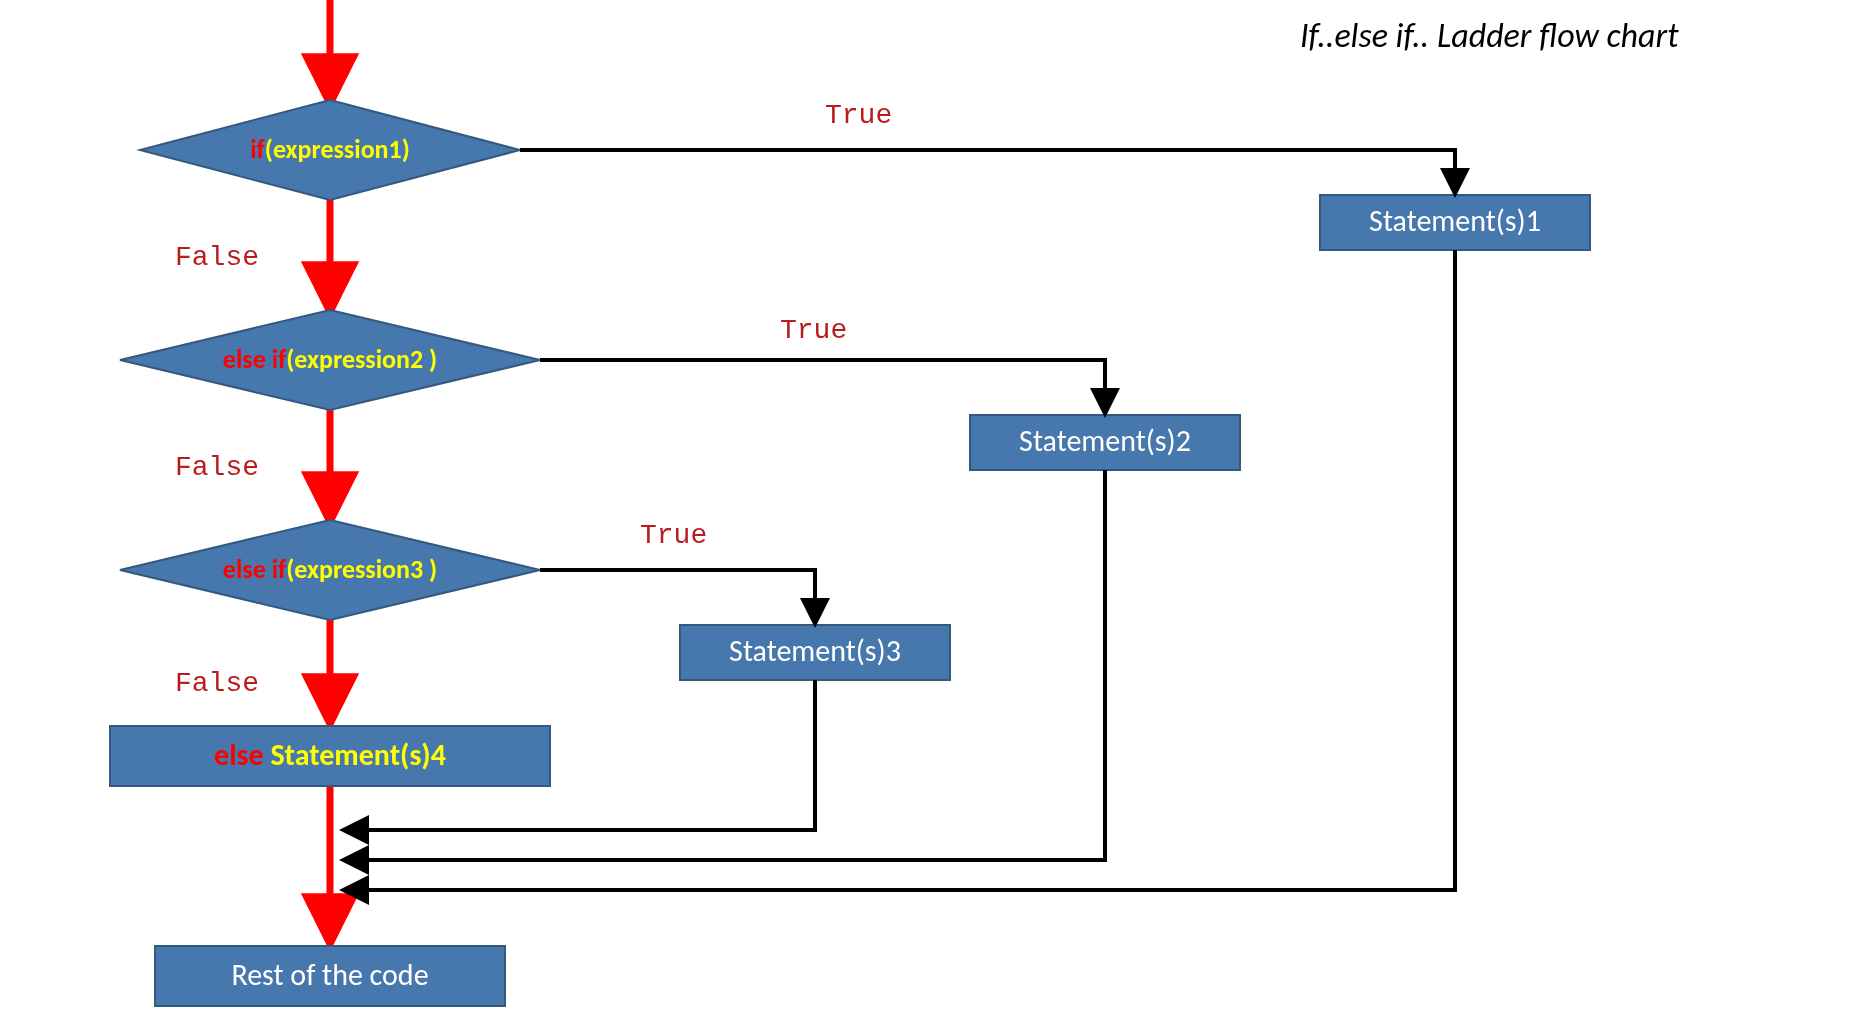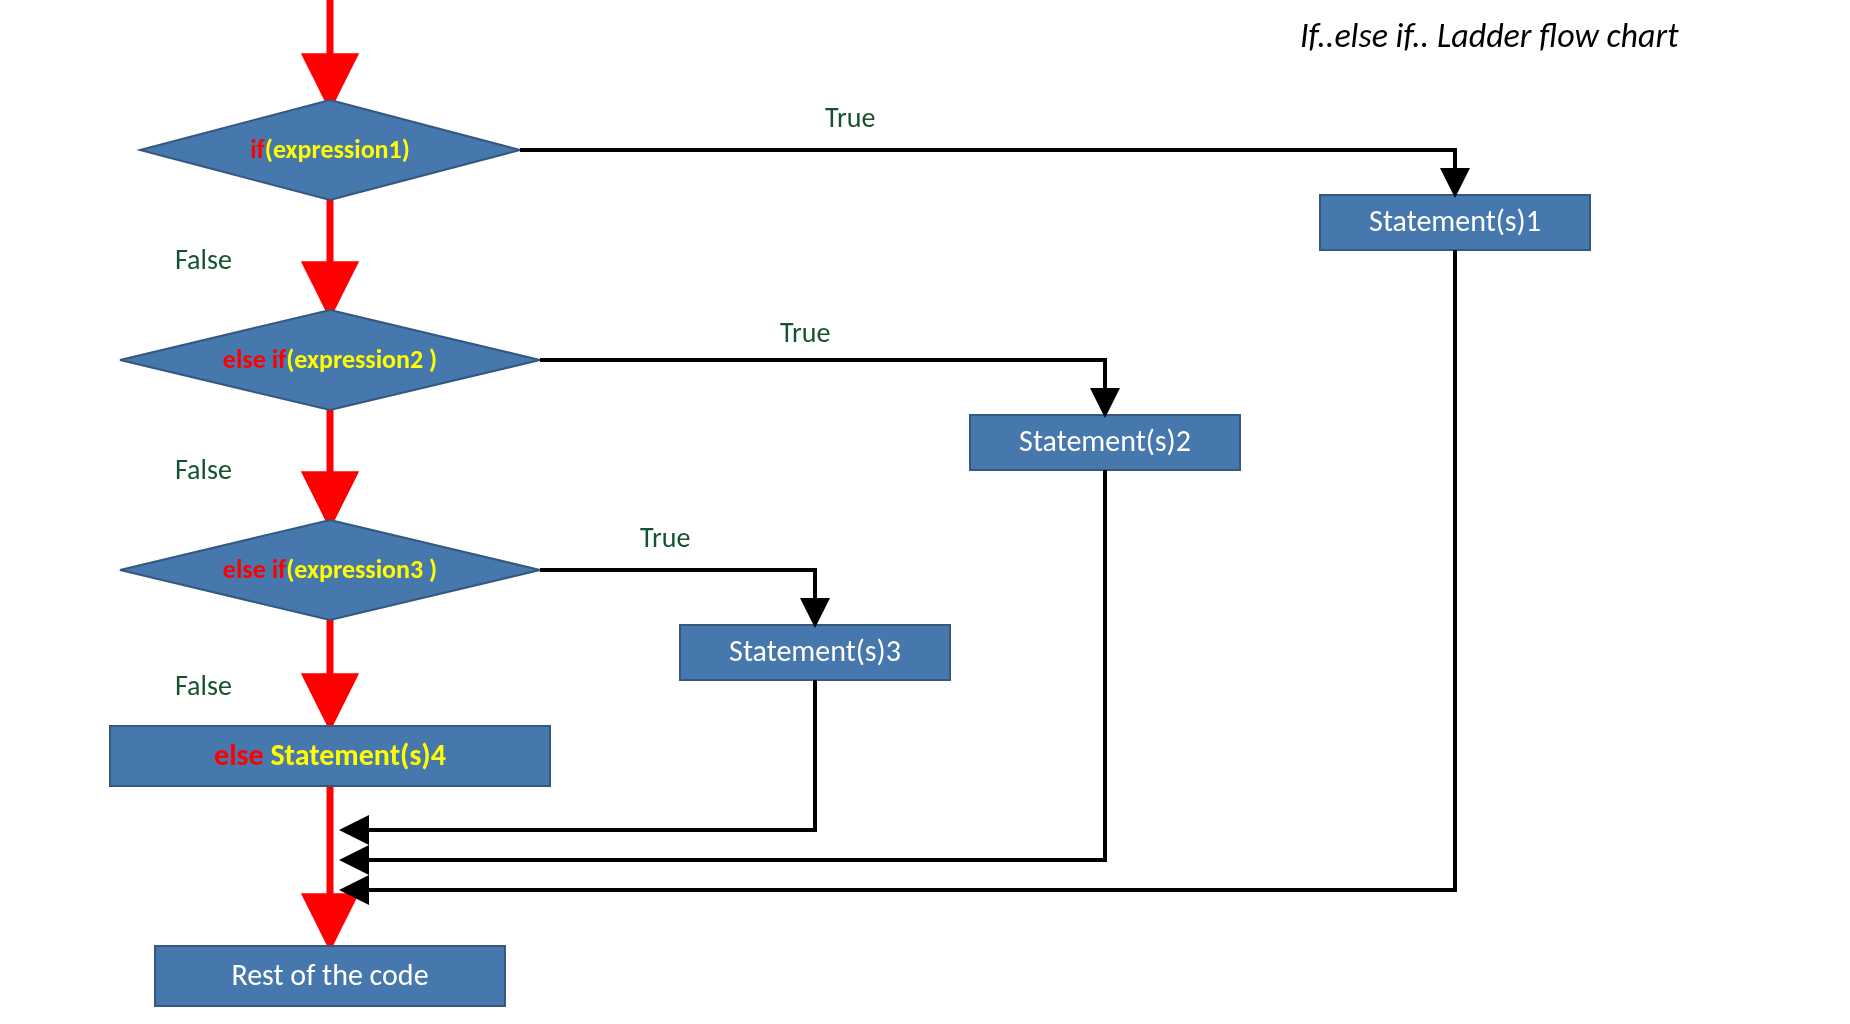--- a/index.html
+++ b/index.html
@@ -1,18 +1,18 @@
 <!DOCTYPE html>
 <html><head>
 <meta charset="utf-8">
 <style>
   html,body{margin:0;padding:0;background:#ffffff;font-family:"Calibri","Segoe UI",Arial,sans-serif;}
   #stage{position:relative;width:1850px;height:1024px;}
   svg{position:absolute;top:0;left:0;}
-  .lbl{position:absolute;font-size:28px;color:#14532d;white-space:nowrap;}
+  .lbl{position:absolute;font-size:28px;color:#b91c1c;white-space:nowrap;font-family:Liberation Mono, monospace;}
   .title{position:absolute;font-style:italic;font-size:34px;color:#000;}
   .box-text{fill:#fff;font-size:26px;text-anchor:middle;dominant-baseline:middle;}
   .box-text-big{fill:#fff;font-size:30px;text-anchor:middle;dominant-baseline:middle;}
   .kw{fill:#ff0000;font-weight:bold;}
   .expr{fill:#ffff00;font-weight:bold;}
 </style>
 </head>
 <body>
 
 <div id="stage">

